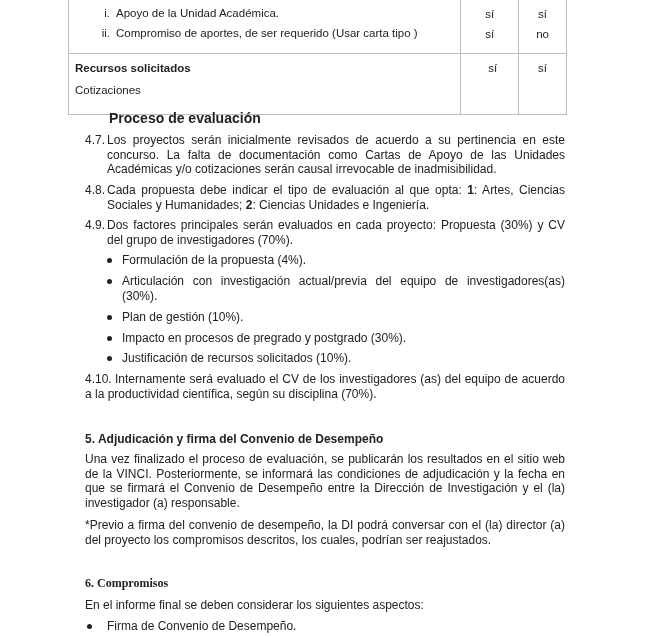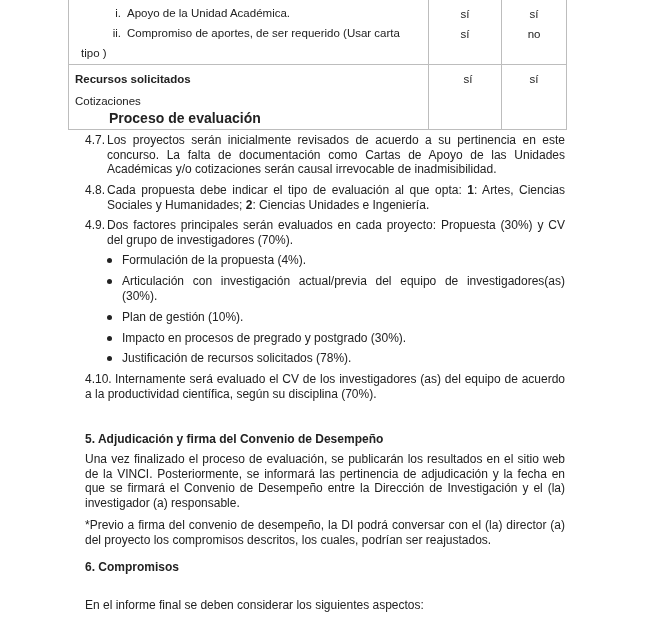--- a/index.html
+++ b/index.html
@@ -4,21 +4,21 @@
 <style>
   html, body { margin: 0; padding: 0; background: #ffffff; }
   body {
     width: 645px; height: 637px; position: relative; overflow: hidden;
     font-family: "Liberation Sans", sans-serif; color: #222222;
   }
   .page { position: absolute; left: 0; top: 0; width: 645px; height: 637px; }
 
   
   .doc-table { position: absolute; left: 68px; top: 0; width: 499px; border-collapse: collapse; font-size: 11.5px; }
-  .doc-table td { border: 1px solid #bdbdbd; vertical-align: top; padding: 12px; }
+  .doc-table td { border: 1px solid #bdbdbd; vertical-align: top; padding: 1px; }
   .doc-table tr:first-child td { border-top: none; }
   .col-desc { width: 396px; }
   .col-a { width: 56px; text-align: center; }
   .col-b { width: 46px; text-align: center; }
   .subline { height: 20px; line-height: 20px; }
   .roman { display: inline-block; width: 46px; text-align: right; padding-right: 6px; box-sizing: border-box; }
   .row1 td { height: 48px; }
   .row2 td { height: 49px; }
   .r2line { height: 22px; line-height: 22px; }
   .bold { font-weight: bold; }
@@ -105,28 +105,32 @@
   <div class="bul-item" style="top:310px;">
     <span class="dot"></span>
     <div class="txt">Plan de gestión (10%).</div>
   </div>
   <div class="bul-item" style="top:331px;">
     <span class="dot"></span>
     <div class="txt">Impacto en procesos de pregrado y postgrado (30%).</div>
   </div>
   <div class="bul-item" style="top:351px;">
     <span class="dot"></span>
-    <div class="txt">Justificación de recursos solicitados (78%).</div>
+    <div class="txt">Justificación de recursos solicitados (10%).</div>
   </div>
 
   <div class="num-item" style="top:372px;">
     <span class="num">4.10.</span>
     <div class="txt" style="text-indent:30px; margin-left:0; padding-left:0;"><span style="display:inline-block; width:0;"></span><span>Internamente será evaluado el CV de los investigadores (as) del equipo de acuerdo a la productividad científica, según su disciplina (70%).</span></div>
   </div>
 
   <div class="abs h-sec" style="left:85px; top:432px;">5. Adjudicación y firma del Convenio de Desempeño</div>
-  <div class="abs p" style="left:85px; top:452px; width:480px;">Una vez finalizado el proceso de evaluación, se publicarán los resultados en el sitio web de la VINCI. Posteriormente, se informará las pertinencia de adjudicación y la fecha en que se firmará el Convenio de Desempeño entre la Dirección de Investigación y el (la) investigador (a) responsable.</div>
+  <div class="abs p" style="left:85px; top:452px; width:480px;">Una vez finalizado el proceso de evaluación, se publicarán los resultados en el sitio web de la VINCI. Posteriormente, se informará las condiciones de adjudicación y la fecha en que se firmará el Convenio de Desempeño entre la Dirección de Investigación y el (la) investigador (a) responsable.</div>
   <div class="abs p" style="left:85px; top:518px; width:480px;">*Previo a firma del convenio de desempeño, la DI podrá conversar con el (la) director (a) del proyecto los compromisos descritos, los cuales, podrían ser reajustados.</div>
 
-  <div class="abs h-sec" style="left:85px; top:560px;">6. Compromisos</div>
+  <div class="abs h-sec" style="left:85px; top:576px;font-family:Liberation Serif, serif;">6. Compromisos</div>
   <div class="abs p" style="left:85px; top:598px; width:480px;">En el informe final se deben considerar los siguientes aspectos:</div>
+  <div class="bul-item" style="left:87px; top:619px;">
+    <span class="dot"></span>
+    <div class="txt" style="margin-left:20px;">Firma de Convenio de Desempeño.</div>
+  </div>
 
 </div>
 
 </body></html>

